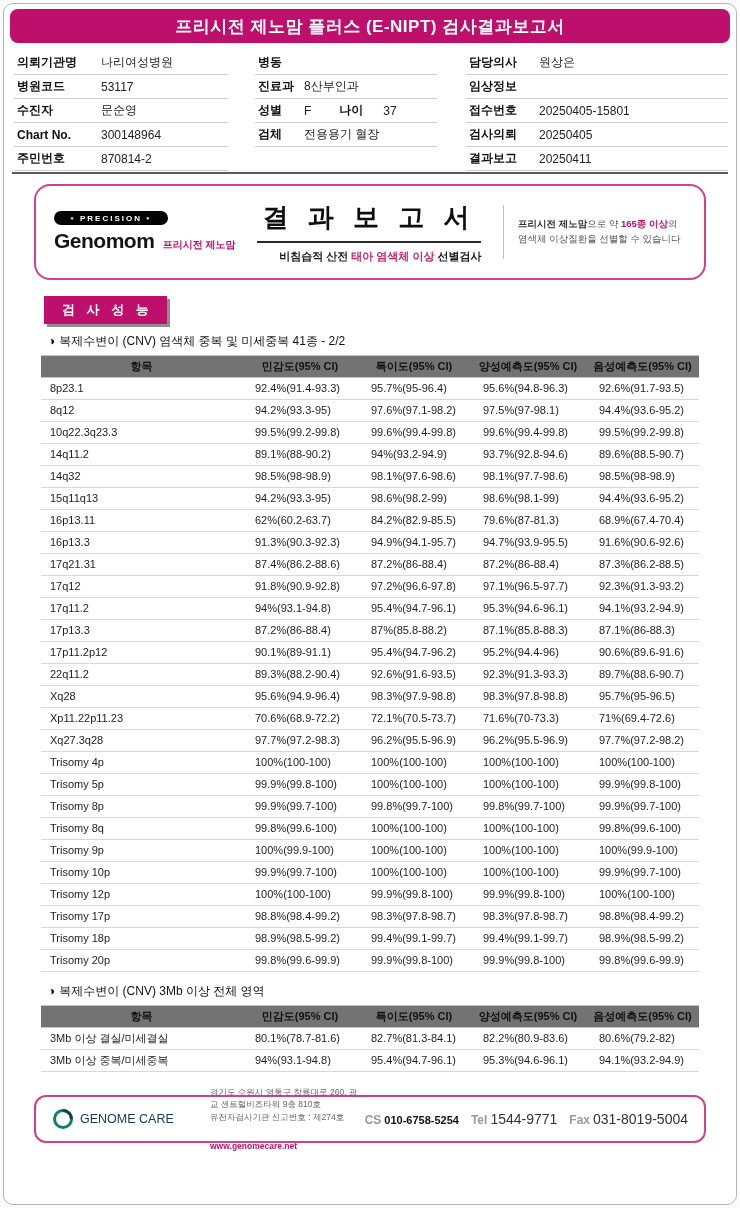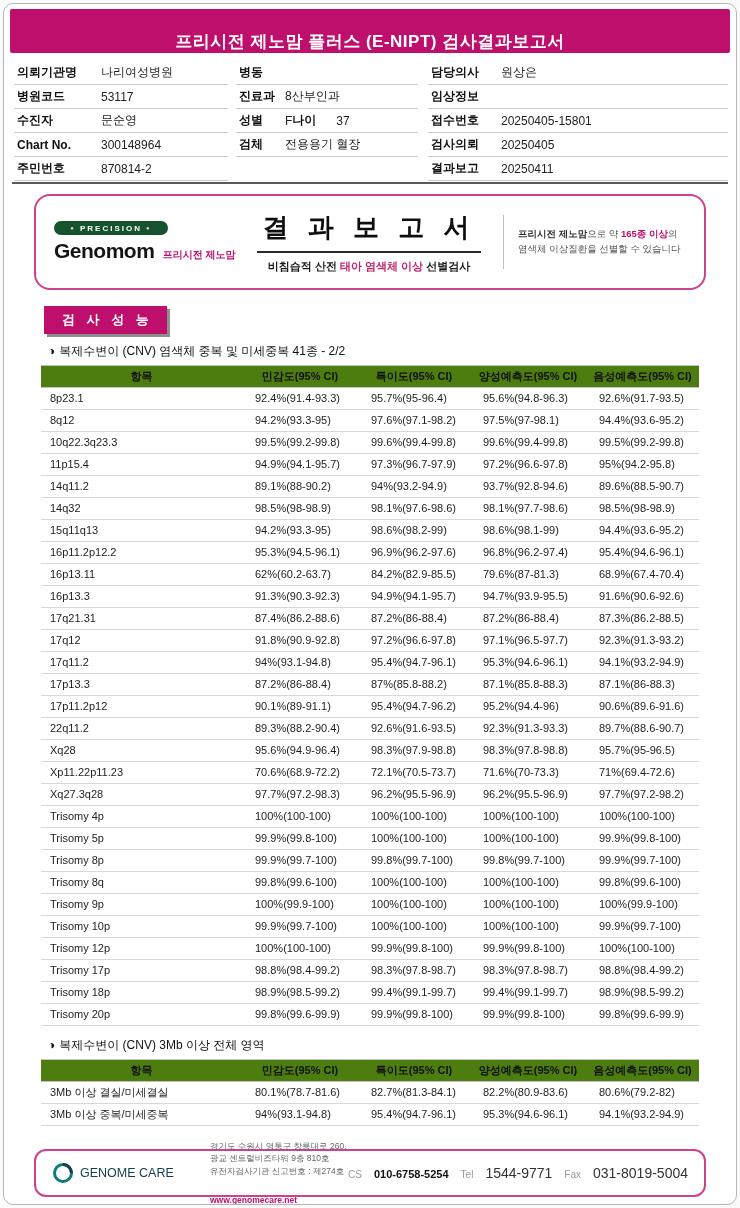--- a/index.html
+++ b/index.html
@@ -6,60 +6,60 @@
   html, body { width: 740px; height: 1208px; background: #fbfbfb; }
   body { font-family: "Liberation Sans", "DejaVu Sans", sans-serif; color: #1b1b1b; position: relative; }
 
   .page {
     position: absolute; left: 3px; top: 3px; width: 734px; height: 1202px;
     background: #fff; border: 1px solid #b5b5b5; border-radius: 10px; overflow: hidden;
   }
 
   
   .title-bar {
-    margin: 5px 6px 0; height: 44px; background: #bd0f6b; border-radius: 2px;
-    display: flex; align-items: flex-end; justify-content: center;
+    margin: 5px 6px 0; height: 34px; background: #bd0f6b; border-radius: 8px;
+    display: flex; align-items: center; justify-content: center;
   }
   .title-bar h1 { font-size: 17px; font-weight: bold; color: #fff; letter-spacing: 0.5px; }
 
   
-  .patient-info { display: flex; padding: 8px 8px 0 10px; }
+  .patient-info { display: flex; padding: 8px 8px 0 10px; gap: 19px; }
   .pi-col-1 { width: 214px; }
   .pi-col-2 { width: 182px; margin-left: 8px; }
   .pi-col-3 { flex: 1; margin-left: 10px; }
   .pi-row {
     display: flex; align-items: center; height: 24px;
     border-bottom: 1px solid #cccccc; font-size: 12px; padding: 0 3px;
   }
   .pi-label { font-weight: bold; color: #101010; flex-shrink: 0; }
   .pi-col-1 .pi-label { width: 84px; }
   .pi-col-2 .pi-label { width: 46px; }
   .pi-col-3 .pi-label { width: 70px; }
   .pi-value { color: #222; }
-  .pi-label2 { font-weight: bold; color: #101010; }
+  .pi-label2 { font-weight: bold; color: #101010; margin-left: 28px; }
   .pi-value2 { color: #222; margin-left: 20px; }
   .patient-divider { border-bottom: 2px solid #5a5a5a; margin: 1px 8px 0; }
 
   
   .banner {
     margin: 10px 30px 0; height: 96px; border: 2px solid #d0418a; border-radius: 16px;
     display: flex; align-items: center; padding: 0 18px;
   }
   .banner-logo { width: 195px; }
   .precision-pill {
-    width: 114px; height: 14px; background: #14532d; border-radius: 8px;
+    width: 114px; height: 14px; background: #000000; border-radius: 8px;
     color: #fff; font-size: 8px; font-weight: bold; letter-spacing: 2px;
     display: flex; align-items: center; justify-content: center; gap: 4px; margin-bottom: 4px;
   }
   .pill-dot { font-size: 6px; line-height: 1; color: #f5c0da; }
   .brand-line { white-space: nowrap; }
   .brand-en { font-size: 21px; font-weight: bold; color: #141414; letter-spacing: -0.5px; }
   .brand-kr { font-size: 10px; font-weight: bold; color: #bd0f6b; margin-left: 4px; }
   .banner-center { flex: 1; text-align: center; }
-  .bc-inner { display: inline-block; }
+  .bc-inner { display: inline-block; text-align: right; }
   .banner-title {
     font-size: 26px; font-weight: bold; color: #0e0e0e; letter-spacing: 6px;
     padding: 0 6px 6px; border-bottom: 2px solid #2a2a2a; white-space: nowrap;
   }
   .banner-sub { padding-top: 6px; font-size: 11px; font-weight: bold; color: #1b1b1b; white-space: nowrap; }
   .banner-sub .hl { color: #c3266f; }
   .banner-vline { width: 1px; height: 54px; background: #bfbfbf; margin: 0 14px; }
   .banner-note { width: 168px; font-size: 9.5px; color: #555; line-height: 1.55; }
   .note-brand { font-weight: bold; color: #2e2e2e; }
   .note-hl { font-weight: bold; color: #bd0f6b; }
@@ -76,42 +76,42 @@
   .table-caption .bullet { font-size: 12px; margin-right: 4px; }
 
   
   .perf-table { width: 658px; margin: 5px auto 0; border-collapse: collapse; table-layout: fixed; }
   .perf-table col.c1 { width: 201px; }
   .perf-table col.c2 { width: 116px; }
   .perf-table col.c3 { width: 112px; }
   .perf-table col.c4 { width: 116px; }
   .perf-table col.c5 { width: 113px; }
   .perf-table th {
-    background: #4d7c0f; font-size: 11px; line-height: 11px; font-weight: bold; color: #111;
+    background: #737373; font-size: 11px; line-height: 11px; font-weight: bold; color: #111;
     padding: 5px 2px; border-top: 1px solid #c2c2c2; border-bottom: 1px solid #c2c2c2; text-align: center;
   }
   .perf-table td {
     font-size: 11px; line-height: 11px; color: #1d1d1d;
     padding: 5px 2px 5px 13px; border-bottom: 1px solid #d8d8d8; text-align: left;
     overflow: hidden; white-space: nowrap;
   }
   .perf-table td:first-child { padding-left: 9px; }
 
   
   .footer-box {
     margin: 23px 30px 0; height: 48px; border: 2px solid #d0418a; border-radius: 12px;
     display: flex; align-items: center; padding: 0 16px;
   }
   .footer-logo { display: flex; align-items: center; width: 152px; flex-shrink: 0; }
   .logo-circle { display: inline-flex; width: 22px; height: 22px; }
   .footer-company { font-size: 12.5px; font-weight: normal; color: #15404f; margin-left: 6px; white-space: nowrap; }
   .footer-info { flex: 1; font-size: 8.5px; color: #666; line-height: 1.5; margin-left: 6px; }
   .footer-website { color: #bd0f6b; font-weight: bold; cursor: pointer; margin-top: 16px; }
   .footer-contacts { display: flex; align-items: baseline; gap: 12px; white-space: nowrap; }
-  .contact-label { font-size: 10px; color: #999; margin-right: 12px; }
+  .contact-label { font-size: 12px; color: #999; margin-right: 3px; font-weight: bold; }
   .contact-value { font-size: 14px; color: #333; }
   .contact-cs .contact-value { font-size: 11px; font-weight: bold; color: #111; }
 </style>
 </head>
 <body>
 
 <div class="page">
 
   <header class="title-bar">
     <h1>프리시전 제노맘 플러스 (E-NIPT) 검사결과보고서</h1>
@@ -251,53 +251,39 @@
           <td>94.4%(93.6-95.2)</td>
         </tr>
         <tr>
           <td>10q22.3q23.3</td>
           <td>99.5%(99.2-99.8)</td>
           <td>99.6%(99.4-99.8)</td>
           <td>99.6%(99.4-99.8)</td>
           <td>99.5%(99.2-99.8)</td>
         </tr>
         <tr>
-          <td>11p15.4</td>
-          <td>94.9%(94.1-95.7)</td>
-          <td>97.3%(96.7-97.9)</td>
-          <td>97.2%(96.6-97.8)</td>
-          <td>95%(94.2-95.8)</td>
-        </tr>
-        <tr>
           <td>14q11.2</td>
           <td>89.1%(88-90.2)</td>
           <td>94%(93.2-94.9)</td>
           <td>93.7%(92.8-94.6)</td>
           <td>89.6%(88.5-90.7)</td>
         </tr>
         <tr>
           <td>14q32</td>
           <td>98.5%(98-98.9)</td>
           <td>98.1%(97.6-98.6)</td>
           <td>98.1%(97.7-98.6)</td>
           <td>98.5%(98-98.9)</td>
         </tr>
         <tr>
           <td>15q11q13</td>
           <td>94.2%(93.3-95)</td>
           <td>98.6%(98.2-99)</td>
           <td>98.6%(98.1-99)</td>
           <td>94.4%(93.6-95.2)</td>
-        </tr>
-        <tr>
-          <td>16p11.2p12.2</td>
-          <td>95.3%(94.5-96.1)</td>
-          <td>96.9%(96.2-97.6)</td>
-          <td>96.8%(96.2-97.4)</td>
-          <td>95.4%(94.6-96.1)</td>
         </tr>
         <tr>
           <td>16p13.11</td>
           <td>62%(60.2-63.7)</td>
           <td>84.2%(82.9-85.5)</td>
           <td>79.6%(87-81.3)</td>
           <td>68.9%(67.4-70.4)</td>
         </tr>
         <tr>
           <td>16p13.3</td>

